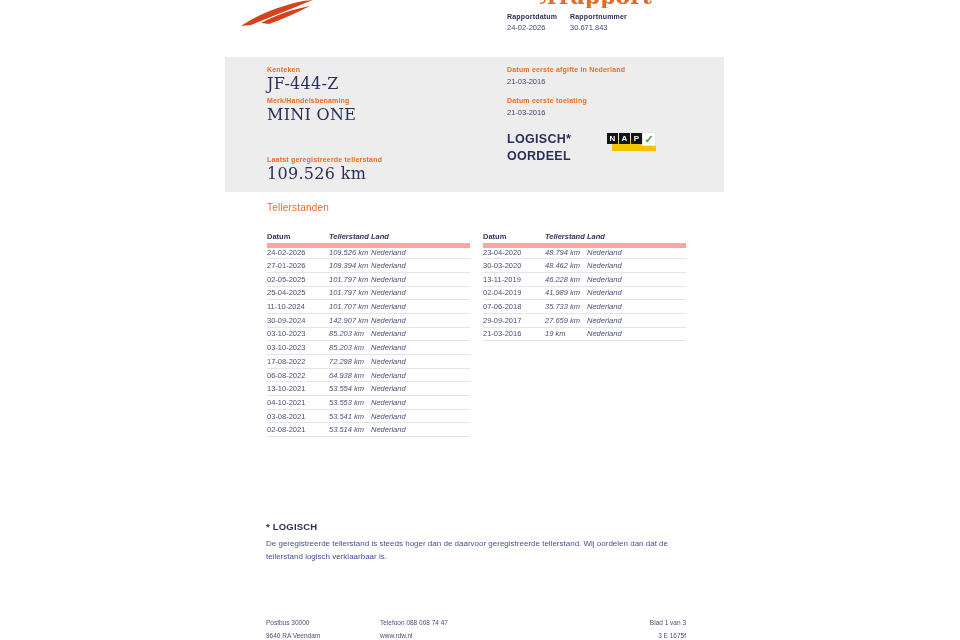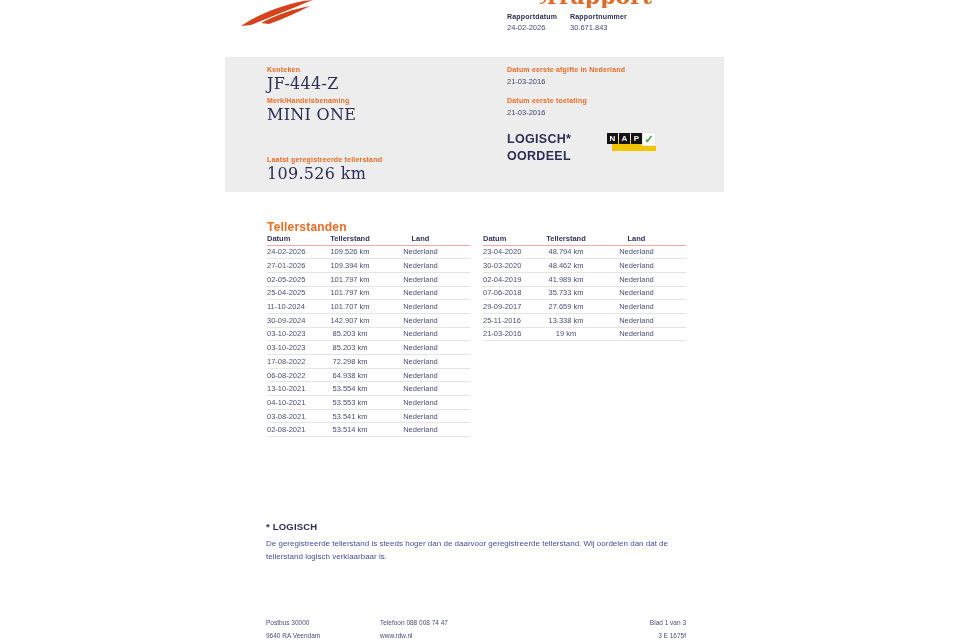--- a/index.html
+++ b/index.html
@@ -35,30 +35,30 @@
   
   .nap{position:absolute;left:382px;top:76px;width:52px;height:24px;}
   .nap-strip{position:absolute;left:5px;top:7px;width:44px;height:11px;background:#f2c500;}
   .nap-sq{position:absolute;top:0;width:11px;height:11px;background:#141414;color:#fff;
     font-size:8px;font-weight:bold;text-align:center;line-height:11px;}
   .nap-check{position:absolute;top:0;left:36px;width:12px;height:12px;background:#fff;
     color:#39a935;font-size:11px;font-weight:bold;text-align:center;line-height:12px;
     box-shadow:0 0 0 1px #e6e6e6;}
 
   
-  .ts-title{position:absolute;left:267px;top:220px;font-size:12px;font-weight:bold;color:var(--orange);letter-spacing:.2px;}
+  .ts-title{position:absolute;left:267px;top:202px;font-size:10px;font-weight:normal;color:var(--orange);letter-spacing:.2px;}
   table.ts{position:absolute;top:231px;width:203px;border-collapse:collapse;table-layout:fixed;
     font-size:7.5px;color:var(--body-ink);}
   table.ts.left{left:267px;}
   table.ts.right{left:483px;}
   table.ts col.c1{width:62px;} table.ts col.c2{width:42px;} table.ts col.c3{width:99px;}
   table.ts th{height:14px;font-size:7.5px;font-weight:bold;color:var(--table-navy);
     text-align:left;vertical-align:bottom;padding:0 0 2px 0;
-    border-bottom:1px solid #fca5a5;white-space:nowrap;}
-  table.ts th.num,table.ts td.num{text-align:center;}
+    border-bottom:5px solid #fca5a5;white-space:nowrap;}
+  table.ts th.num,table.ts td.num{text-align:left;font-style:italic;}
   table.ts td{height:13.7px;padding:0;vertical-align:middle;white-space:nowrap;
     border-bottom:1px solid #e4e4ea;}
   table.ts tbody tr:first-child td{border-top:1.5px solid #c8502f;}
 
   
   .fn-head{position:absolute;left:266px;top:521px;font-size:9.5px;font-weight:800;color:var(--navy);letter-spacing:.2px;text-align:right;}
   .fn-body{position:absolute;left:266px;top:538px;width:425px;font-size:8px;line-height:12.5px;color:#44509a;}
 
   
   .foot{position:absolute;top:616px;font-size:6.5px;line-height:13px;color:#4a4f7a;}
@@ -235,44 +235,44 @@
           <td class="num">48.794 km</td>
           <td class="num">Nederland</td>
         </tr>
 
         <tr>
           <td>30-03-2020</td>
           <td class="num">48.462 km</td>
           <td class="num">Nederland</td>
         </tr>
 
+        <tr>
+          <td>13-11-2019</td>
+          <td class="num">46.228 km</td>
+          <td class="num">Nederland</td>
+        </tr>
 
         <tr>
           <td>02-04-2019</td>
           <td class="num">41.989 km</td>
           <td class="num">Nederland</td>
         </tr>
 
         <tr>
           <td>07-06-2018</td>
           <td class="num">35.733 km</td>
           <td class="num">Nederland</td>
         </tr>
 
         <tr>
           <td>29-09-2017</td>
           <td class="num">27.659 km</td>
           <td class="num">Nederland</td>
         </tr>
 
-        <tr>
-          <td>25-11-2016</td>
-          <td class="num">13.338 km</td>
-          <td class="num">Nederland</td>
-        </tr>
 
         <tr>
           <td>21-03-2016</td>
           <td class="num">19 km</td>
           <td class="num">Nederland</td>
         </tr>
       </tbody>
   </table>
 
   <div class="fn-head">* LOGISCH</div>

